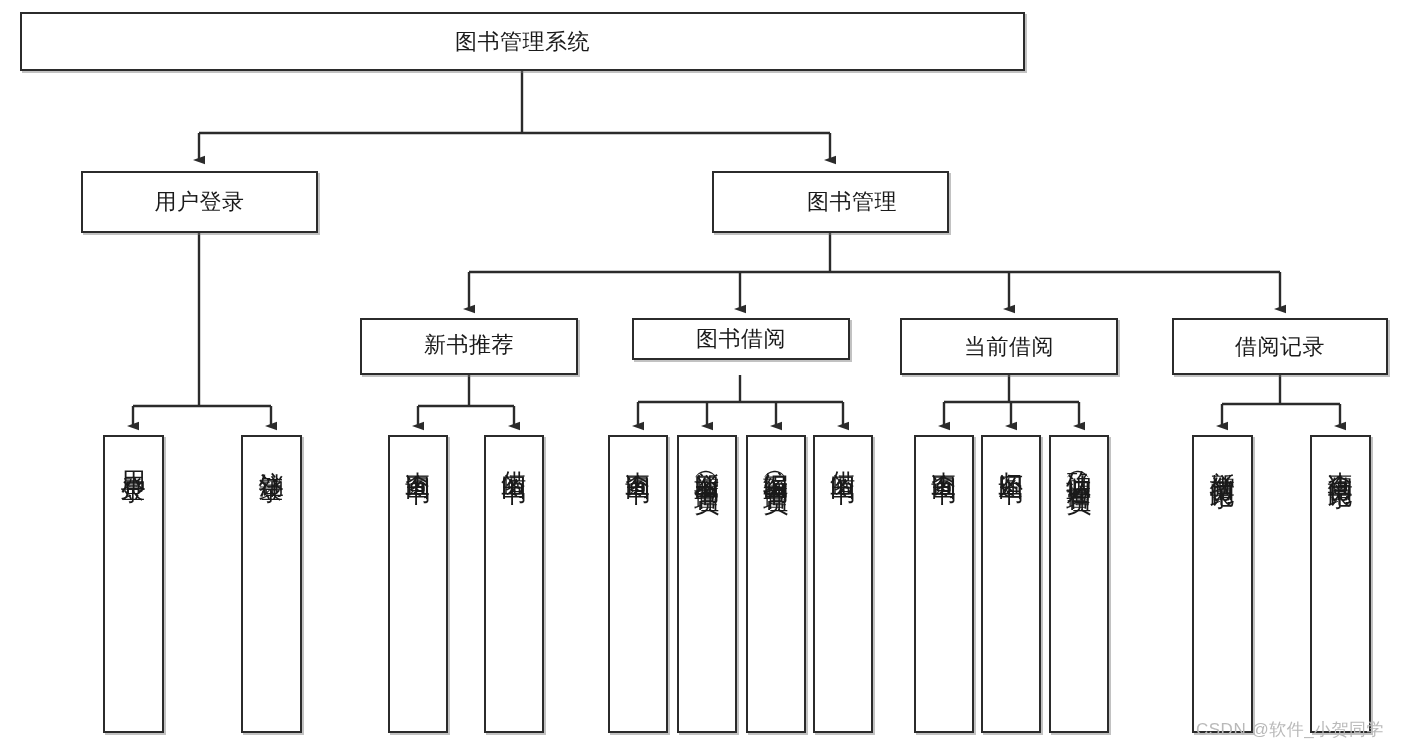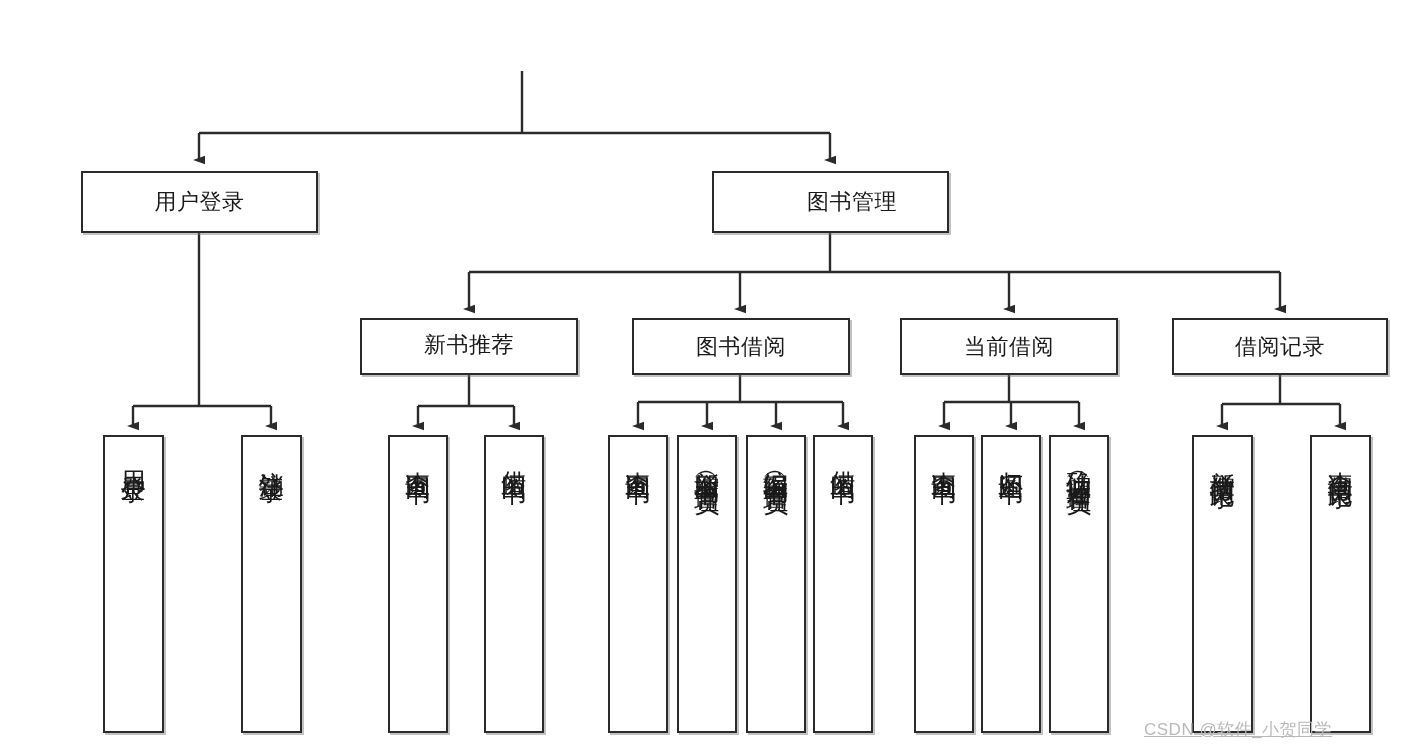--- a/index.html
+++ b/index.html
@@ -114,34 +114,37 @@
       <path d="M1011,402 L1011,426" marker-end="url(#arrow)"></path>
       <path d="M1079,402 L1079,426" marker-end="url(#arrow)"></path>
 
       <path d="M1280,375 L1280,404"></path>
       <path d="M1222,404 L1340,404"></path>
       <path d="M1222,404 L1222,426" marker-end="url(#arrow)"></path>
       <path d="M1340,404 L1340,426" marker-end="url(#arrow)"></path>
     </g>
   </svg>
 
+  <div class="node horizontal" style="left:20px; top:12px; width:1005px; height:59px;">
+    <span class="label">图书管理系统</span>
+  </div>
 
   <div class="node horizontal" style="left:81px; top:171px; width:237px; height:62px;">
     <span class="label">用户登录</span>
   </div>
 
   <div class="node horizontal" style="left:712px; top:171px; width:237px; height:62px;padding-left:43px;">
     <span class="label">图书管理</span>
   </div>
 
   <div class="node horizontal" style="left:360px; top:318px; width:218px; height:57px;font-family:Liberation Mono, monospace;">
     <span class="label">新书推荐</span>
   </div>
 
-  <div class="node horizontal" style="left:632px; top:318px; width:218px; height:57px;">
+  <div class="node horizontal" style="left:632px; top:318px; width:218px; height:42px;">
     <span class="label">图书借阅</span>
   </div>
 
   <div class="node horizontal" style="left:900px; top:318px; width:218px; height:57px;">
     <span class="label">当前借阅</span>
   </div>
 
   <div class="node horizontal" style="left:1172px; top:318px; width:216px; height:57px;">
     <span class="label">借阅记录</span>
   </div>
@@ -191,15 +194,15 @@
   </div>
 
   <div class="node vertical" style="left:1192px; top:435px; width:61px; height:298px;">
     <span class="label">新增借阅记录</span>
   </div>
 
   <div class="node vertical" style="left:1310px; top:435px; width:61px; height:298px;">
     <span class="label">查询借阅记录</span>
   </div>
 
-  <div class="watermark" style="left:1144px; top:718px;text-decoration:underline;">CSDN @软件_小贺同学</div>
+  <div class="watermark" style="left:1196px; top:718px;">CSDN @软件_小贺同学</div>
 
 </div>
 
 </body></html>

